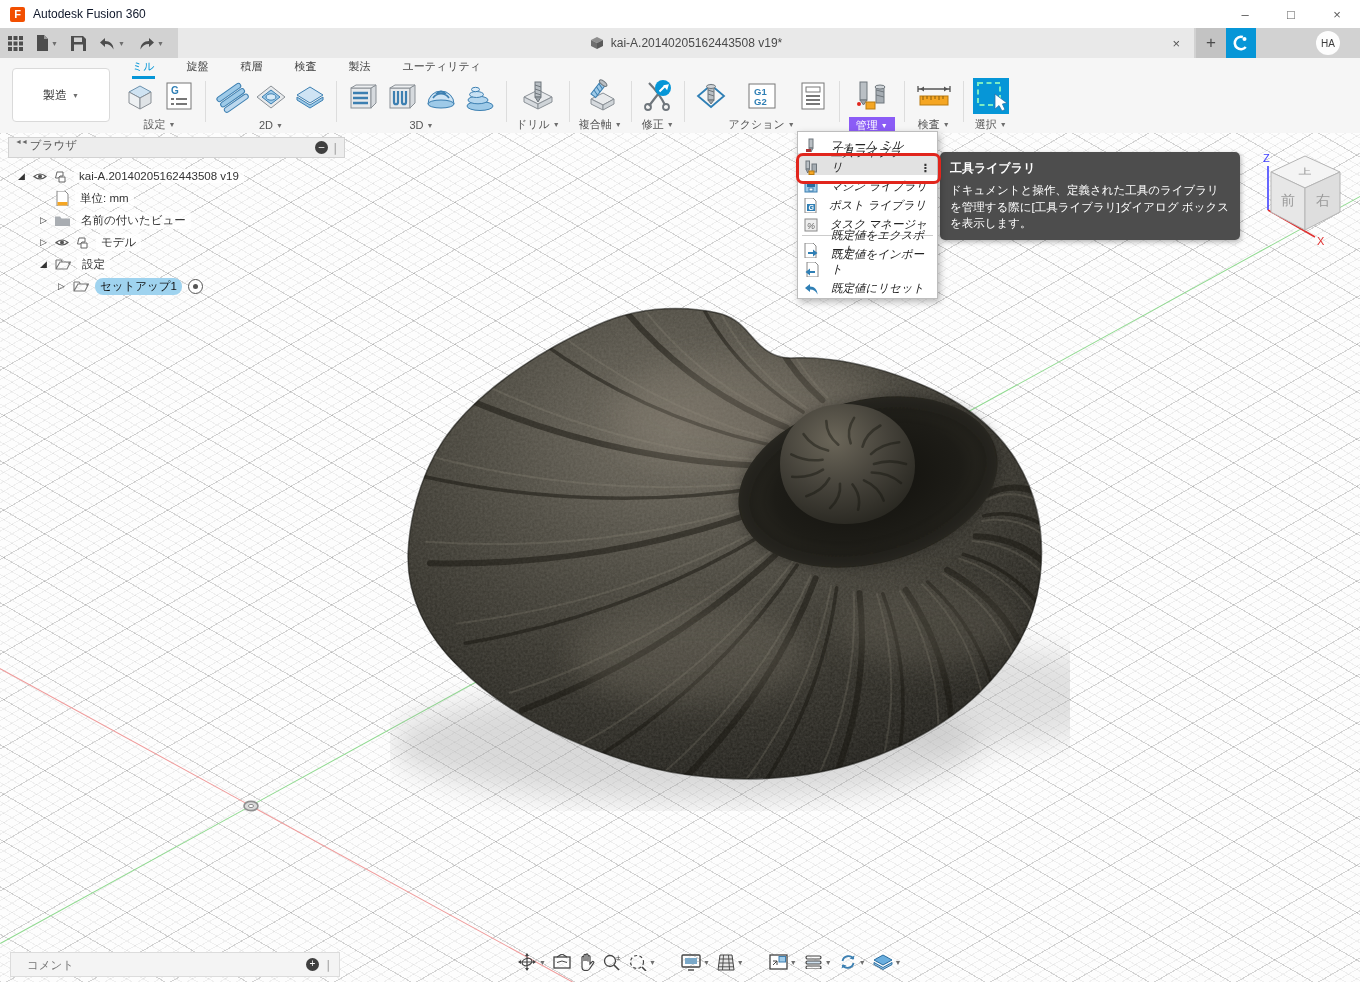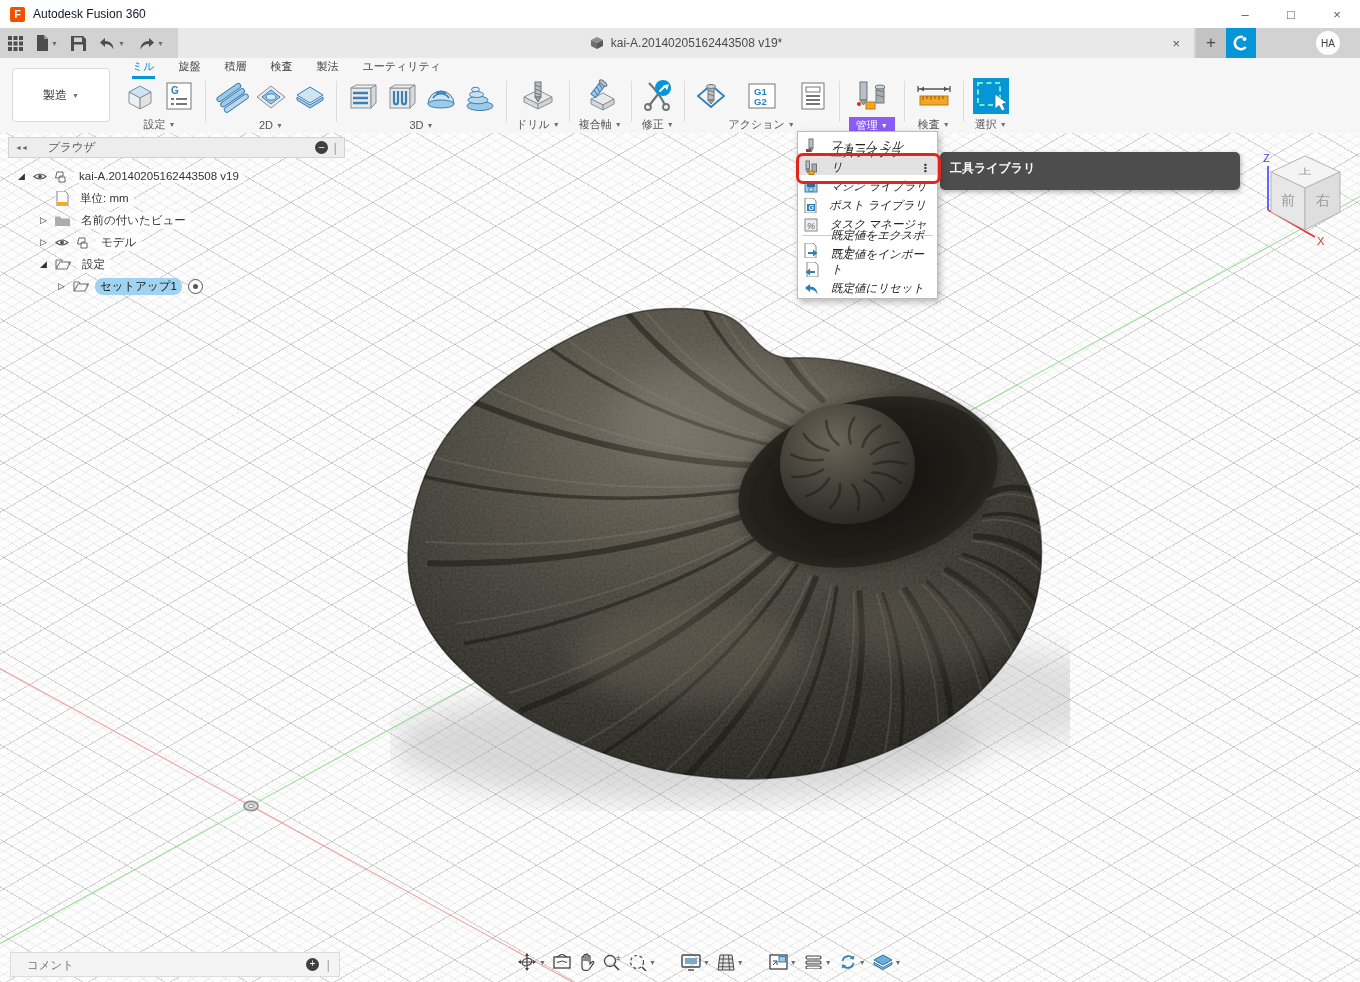--- a/index.html
+++ b/index.html
@@ -19,41 +19,41 @@
   .caret{font-size:7px;color:#6e6e6e;line-height:1;}
   .doc-tab{position:absolute;left:178px;top:0;width:1016px;height:30px;background:#e9e9e9;display:flex;align-items:center;justify-content:center;font-size:12px;color:#4a4a4a;gap:7px;}
   .doc-close{position:absolute;right:14px;top:0;height:30px;display:flex;align-items:center;color:#555;font-size:13px;}
   .tab-plus{position:absolute;left:1196px;top:0;width:30px;height:30px;background:#c3c3c3;display:flex;align-items:center;justify-content:center;color:#4a4a4a;font-size:17px;}
   .btn-home{position:absolute;left:1226px;top:0;width:30px;height:30px;background:#0696d7;display:flex;align-items:center;justify-content:center;}
   .circ-btn{width:21px;height:21px;border-radius:50%;background:#5f6166;display:flex;align-items:center;justify-content:center;color:#e8e8e8;font-size:12px;font-weight:bold;}
   .avatar{position:absolute;left:1316px;top:3px;width:24px;height:24px;border-radius:50%;background:#fdfdfd;color:#3d3d3d;display:flex;align-items:center;justify-content:center;font-size:10px;}
   
   .ribbon{position:absolute;left:0;top:58px;width:1360px;height:75px;background:#f6f6f6;border-bottom:1px solid #cfcfcf;}
   .workspace-btn{position:absolute;left:12px;top:10px;width:96px;height:52px;background:#fff;border:1px solid #dadada;border-radius:4px;display:flex;align-items:center;justify-content:center;gap:5px;font-size:12px;color:#333;}
-  .ribbon-tabs{position:absolute;left:132px;top:1px;display:flex;gap:24px;font-size:11px;}
+  .ribbon-tabs{position:absolute;left:132px;top:1px;display:flex;gap:32px;font-size:11px;}
   .rtab{color:#444;padding-bottom:2px;}
   .rtab.active{color:#0696d7;border-bottom:3px solid #0696d7;}
   .ribbon-groups{position:absolute;left:118px;top:20px;display:flex;align-items:stretch;height:54px;}
   .rgroup{display:flex;flex-direction:column;align-items:center;justify-content:flex-start;padding:0 5px;}
   .ricons{display:flex;align-items:center;gap:5px;height:38px;}
   .rlabel{font-size:11px;color:#555;margin-top:3px;display:flex;align-items:center;gap:3px;white-space:nowrap;}
   .rlabel.blue{background:#8b5cf6;color:#fff;padding:1px 7px;justify-content:space-between;}
   .rsep{width:1px;background:#ddd;margin:3px 4px 10px 4px;}
   
   .canvas{position:absolute;left:0;top:133px;width:1360px;height:849px;background-color:#fdfdfd;
     background-image:
       repeating-linear-gradient(150deg, rgba(120,120,120,0.10) 0 1px, transparent 1px 8.2px),
       repeating-linear-gradient(30deg,  rgba(120,120,120,0.10) 0 1px, transparent 1px 8.2px),
       repeating-linear-gradient(150deg, rgba(110,110,110,0.22) 0 1px, transparent 1px 41px),
       repeating-linear-gradient(30deg,  rgba(110,110,110,0.22) 0 1px, transparent 1px 41px);
     overflow:hidden;}
   .axis{position:absolute;height:1px;transform-origin:0 0;}
   
   .browser{position:absolute;left:8px;top:4px;width:337px;font-size:11.5px;color:#333;}
-  .browser-header{height:19px;background:#ededed;border:1px solid #d2d2d2;display:flex;align-items:center;padding:0 6px;gap:20px;color:#555;font-style:italic;}
+  .browser-header{height:19px;background:#ededed;border:1px solid #d2d2d2;display:flex;padding:0 6px;gap:3px;color:#555;}
   .collapse-glyph{font-size:7px;letter-spacing:-1px;color:#666;}
   .hdr-right{margin-left:auto;display:flex;align-items:center;gap:4px;}
   .mini-circ{width:13px;height:13px;border-radius:50%;background:#3f3f3f;color:#fff;font-size:10px;line-height:12px;text-align:center;}
   .tree{margin-top:7px;}
   .trow{height:22px;display:flex;align-items:center;gap:6px;}
   .trow .lab{background:rgba(255,255,255,0.78);padding:1px 5px;border-radius:1px;}
   .trow .lab.sel{background:#9fd3ef;font-weight:normal;color:#111;border-radius:8px;}
   .tw{width:11px;text-align:center;color:#333;font-size:9px;flex:none;}
   .radio{width:13px;height:13px;border-radius:50%;border:1px solid #555;display:flex;align-items:center;justify-content:center;background:#fff;}
   .radio i{width:5px;height:5px;border-radius:50%;background:#555;display:block;}
@@ -834,13 +834,14 @@
         <svg width="15" height="13">
           <path d="M6 1 L1 5 L6 9 V6.5 C9.5 6.5 12 8 13.5 11.5 C13.5 7 10.5 3.5 6 3.5 Z" fill="#2f7fb5"></path>
         </svg>
       </span>
     <span>既定値にリセット</span>
   </div>
 </div>
 
 <div class="tooltip">
   <div class="tt-title">工具ライブラリ</div>
+  <div class="tt-body">ドキュメントと操作、定義された工具のライブラリを管理する際に[工具ライブラリ]ダイアログ ボックスを表示します。</div>
 </div>
 
 </body></html>

